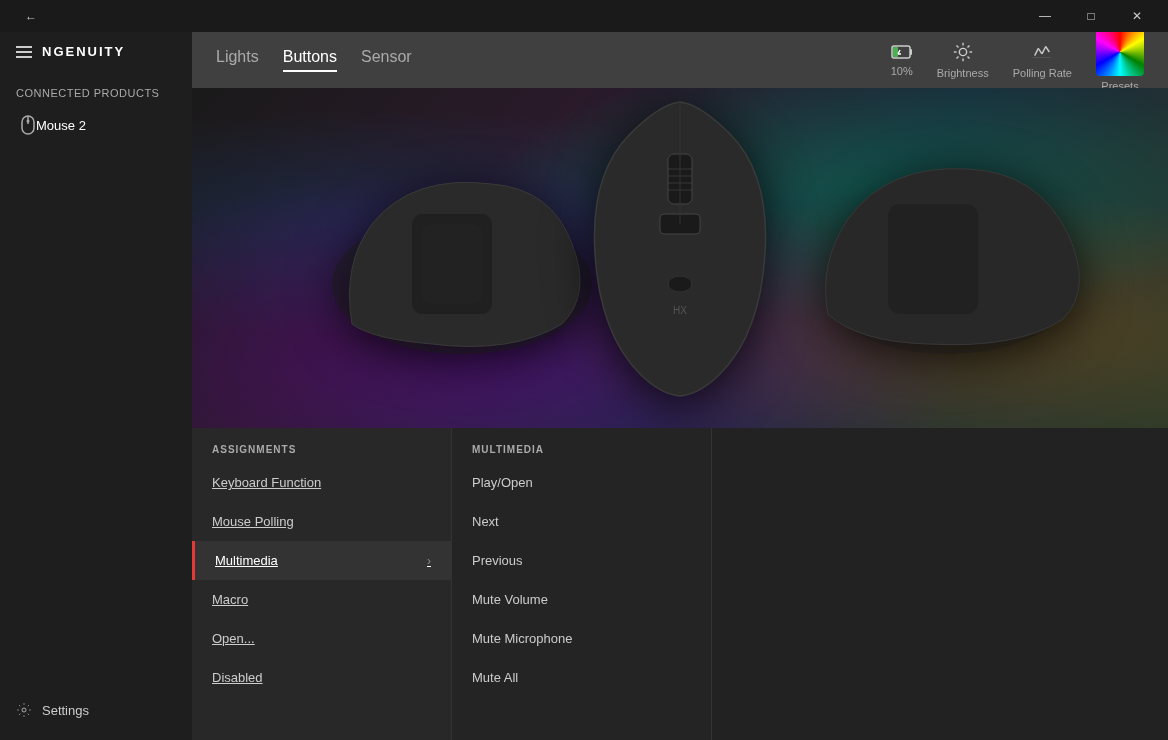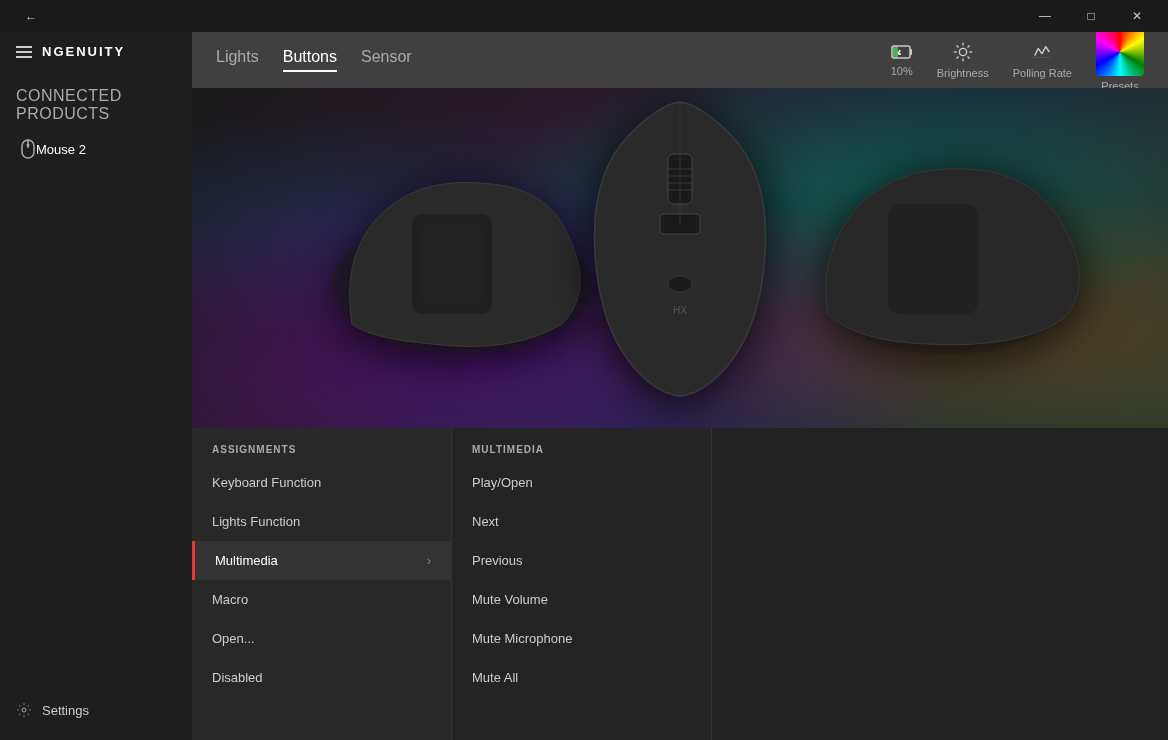--- a/index.html
+++ b/index.html
@@ -78,21 +78,21 @@
       background: #ccc;
     }
     .app-logo {
       font-size: 13px;
       font-weight: 700;
       letter-spacing: 2px;
       color: #fff;
       text-transform: uppercase;
     }
     .sidebar-section-label {
-      font-size: 16px;
+      font-size: 11px;
       color: #aaa;
       padding: 16px 16px 8px 16px;
       text-transform: uppercase;
       letter-spacing: 0.5px;
     }
     .sidebar-item {
       display: flex;
       align-items: center;
       padding: 10px 20px;
       cursor: pointer;
@@ -259,20 +259,21 @@
     }
 
     .assignment-item {
       padding: 12px 20px;
       font-size: 13px;
       color: #ccc;
       cursor: pointer;
       display: flex;
       align-items: center;
       justify-content: space-between;
+      text-decoration: underline;
     }
     .assignment-item.active {
       background: #333;
       color: #fff;
       border-left: 3px solid #e53935;
     }
     .assignment-item .chevron {
       font-size: 12px;
       color: #888;
     }
@@ -470,21 +471,21 @@
 
     <div class="bottom-panel">
 
       <div class="assignments-col">
         <div class="col-header">ASSIGNMENTS</div>
 
         <div class="assignment-item">
           <span>Keyboard Function</span>
         </div>
         <div class="assignment-item">
-          <span>Lights Function</span>
+          <span>Mouse Polling</span>
         </div>
         <div class="assignment-item active">
           <span>Multimedia</span>
           <span class="chevron">›</span>
         </div>
         <div class="assignment-item">
           <span>Macro</span>
         </div>
         <div class="assignment-item">
           <span>Open...</span>

